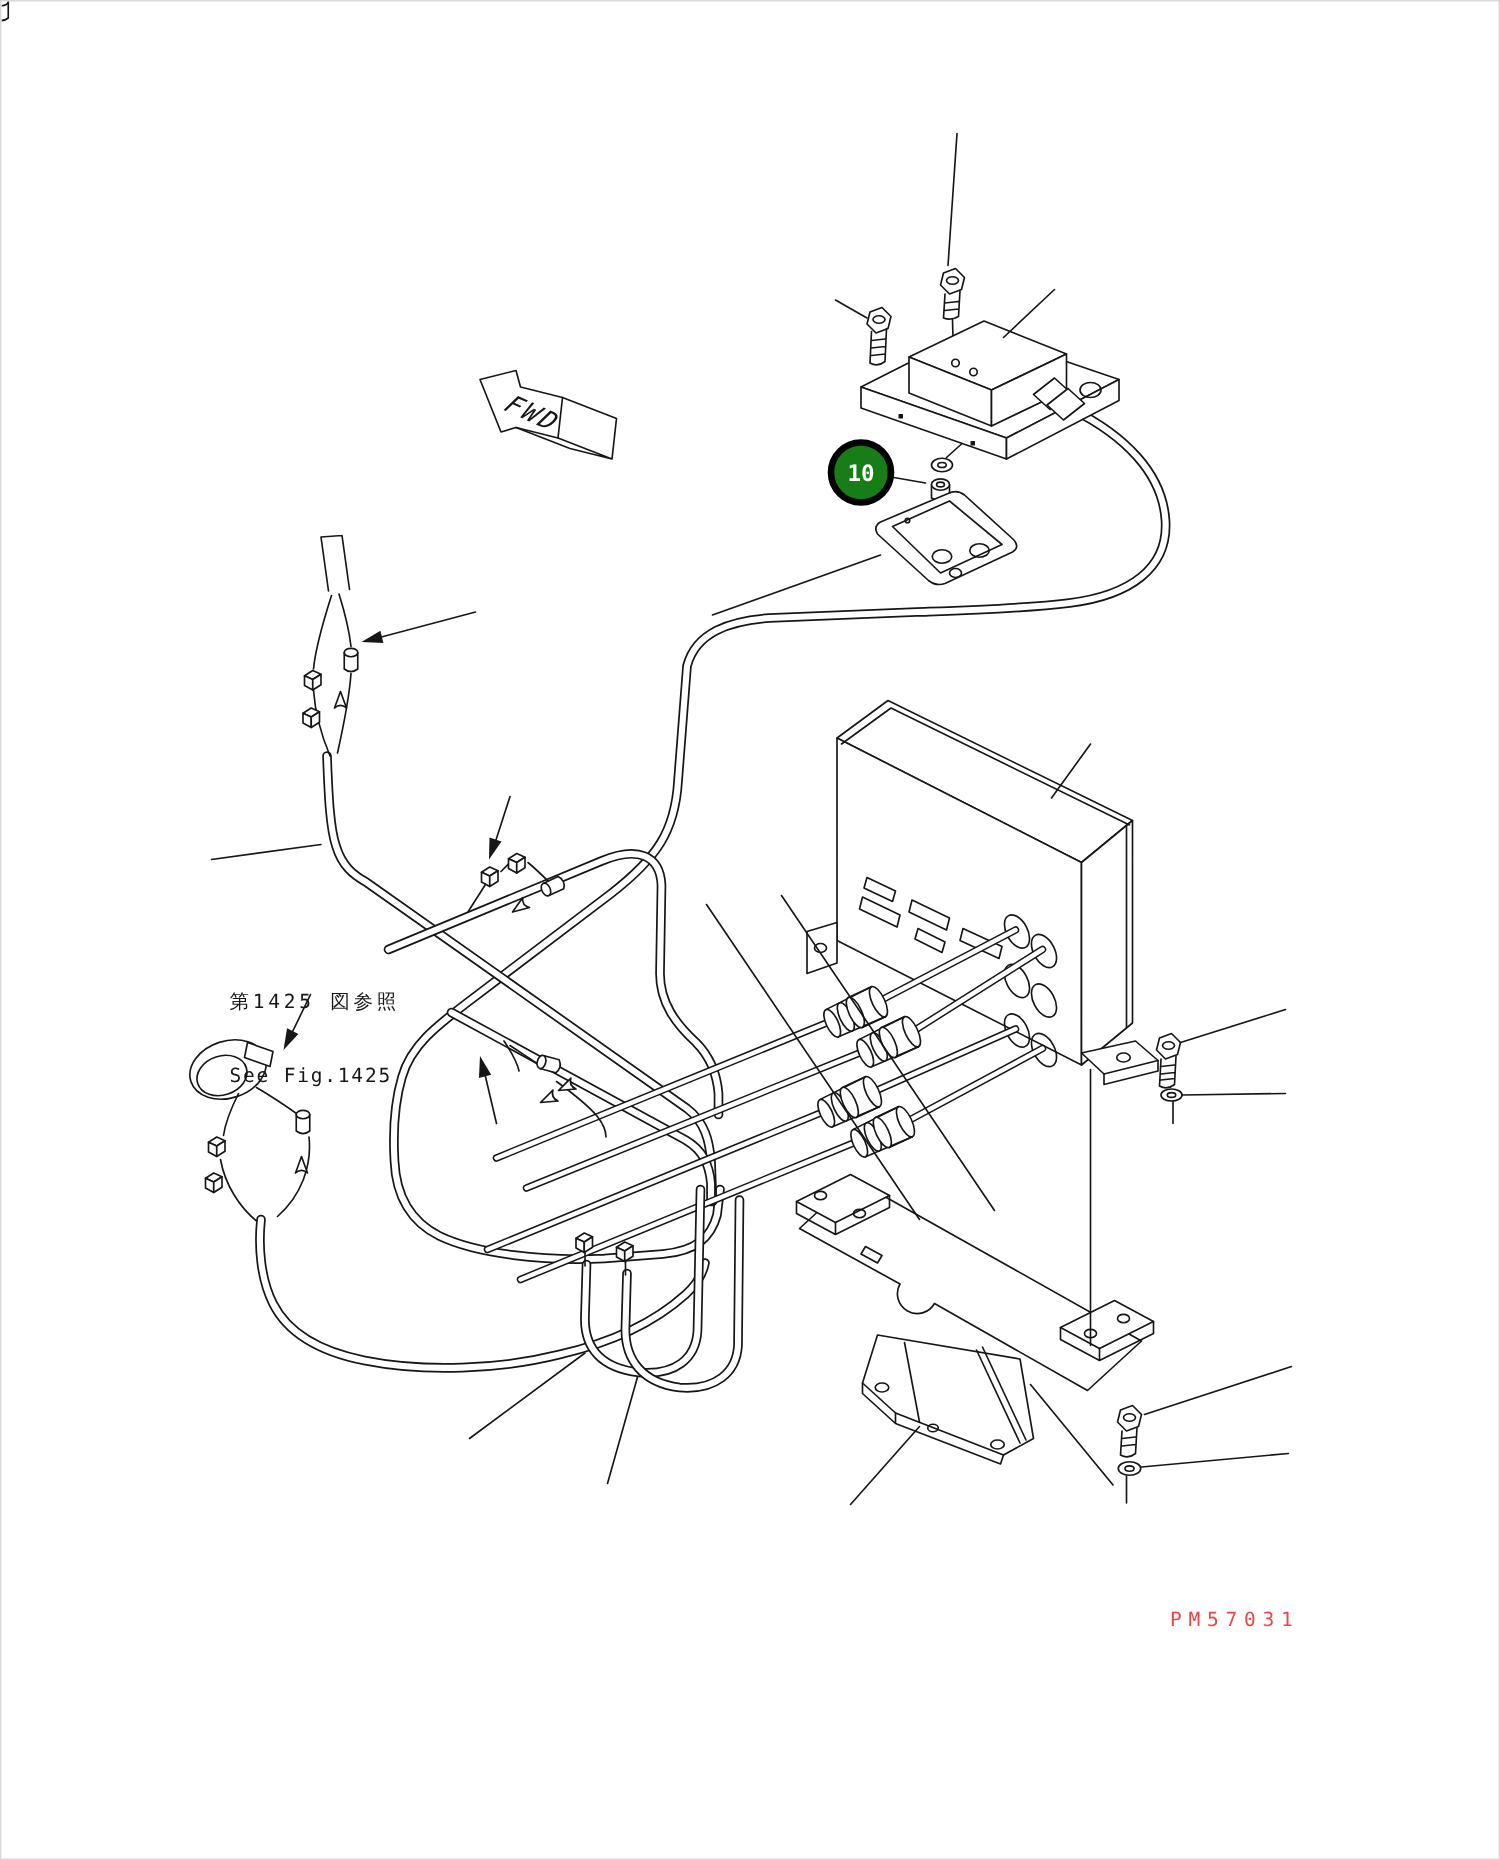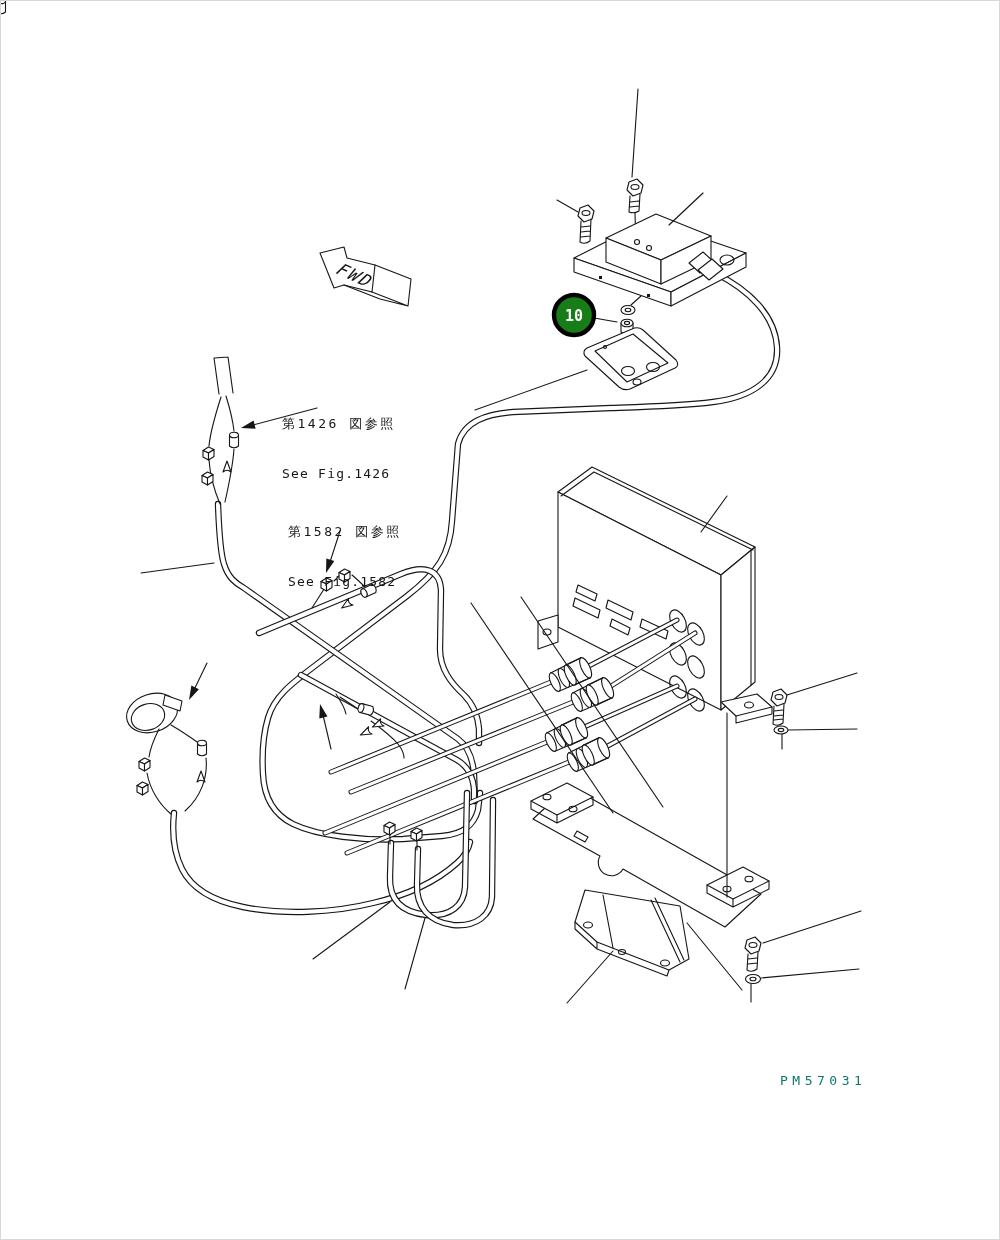--- a/index.html
+++ b/index.html
@@ -12,21 +12,21 @@
   svg .tube-core{stroke:#ffffff;stroke-width:4.1;}
   svg .tube-s{stroke-width:5.0;}
   svg .tube-s-core{stroke:#ffffff;stroke-width:3.0;}
   svg .green{fill:#177d17;stroke:#000000;stroke-width:4.4;}
   svg text{stroke:none;}
   svg .callout-text{fill:#ffffff;font:bold 15px "DejaVu Sans Mono",monospace;}
   svg .fwd-text{fill:#161616;font:italic 17px "DejaVu Sans Mono",monospace;letter-spacing:2px;}
   .ref{position:absolute;font:13px "DejaVu Sans Mono","Liberation Mono",monospace;color:#161616;white-space:pre;}
   .ref .jp{letter-spacing:2.5px;}
   .ref .en{letter-spacing:1.2px;margin-top:3px;}
-  .pm{position:absolute;font:13px "DejaVu Sans Mono","Liberation Mono",monospace;color:#0f766e;letter-spacing:4.5px;white-space:pre;}
+  .pm{position:absolute;font:13px "DejaVu Sans Mono","Liberation Mono",monospace;color:#ef4444;letter-spacing:4.5px;white-space:pre;}
 </style>
 </head>
 <body>
 
 <div class="page">
 <svg width="1000" height="1240" viewBox="0 0 1000 1240">
   <defs>
     <g id="cube">
       <path class="face" d="M0,3.5 L5.5,0 L11,2.5 L5.5,6 Z"></path>
       <path class="face" d="M0,3.5 L5.5,6 L5.5,13 L0,10 Z"></path>
@@ -292,22 +292,18 @@
     <use href="#sarrow" transform="translate(319,703) rotate(76)"></use>
   </g>
 
   <g>
     <path class="thin" d="M593,317 L616,321"></path>
     <circle class="green" cx="573" cy="314" r="20" fill="#177d17"></circle>
     <text class="callout-text" x="573" y="319.5" text-anchor="middle">10</text>
   </g>
 </svg>
 
-<div class="ref" style="left:281px;top:384px">
-  <div class="jp">第1426 図参照</div>
-  <div class="en">See Fig.1426</div>
-</div>
-<div class="ref" style="left:287px;top:492px">
-  <div class="jp">第1582 図参照</div>
-  <div class="en">See Fig.1582</div>
+<div class="ref" style="left:152px;top:628px">
+  <div class="jp">第1425 図参照</div>
+  <div class="en">See Fig.1425</div>
 </div>
 <div class="pm" style="left:779px;top:1072px">PM57031</div>
 </div>
 
 </body></html>

